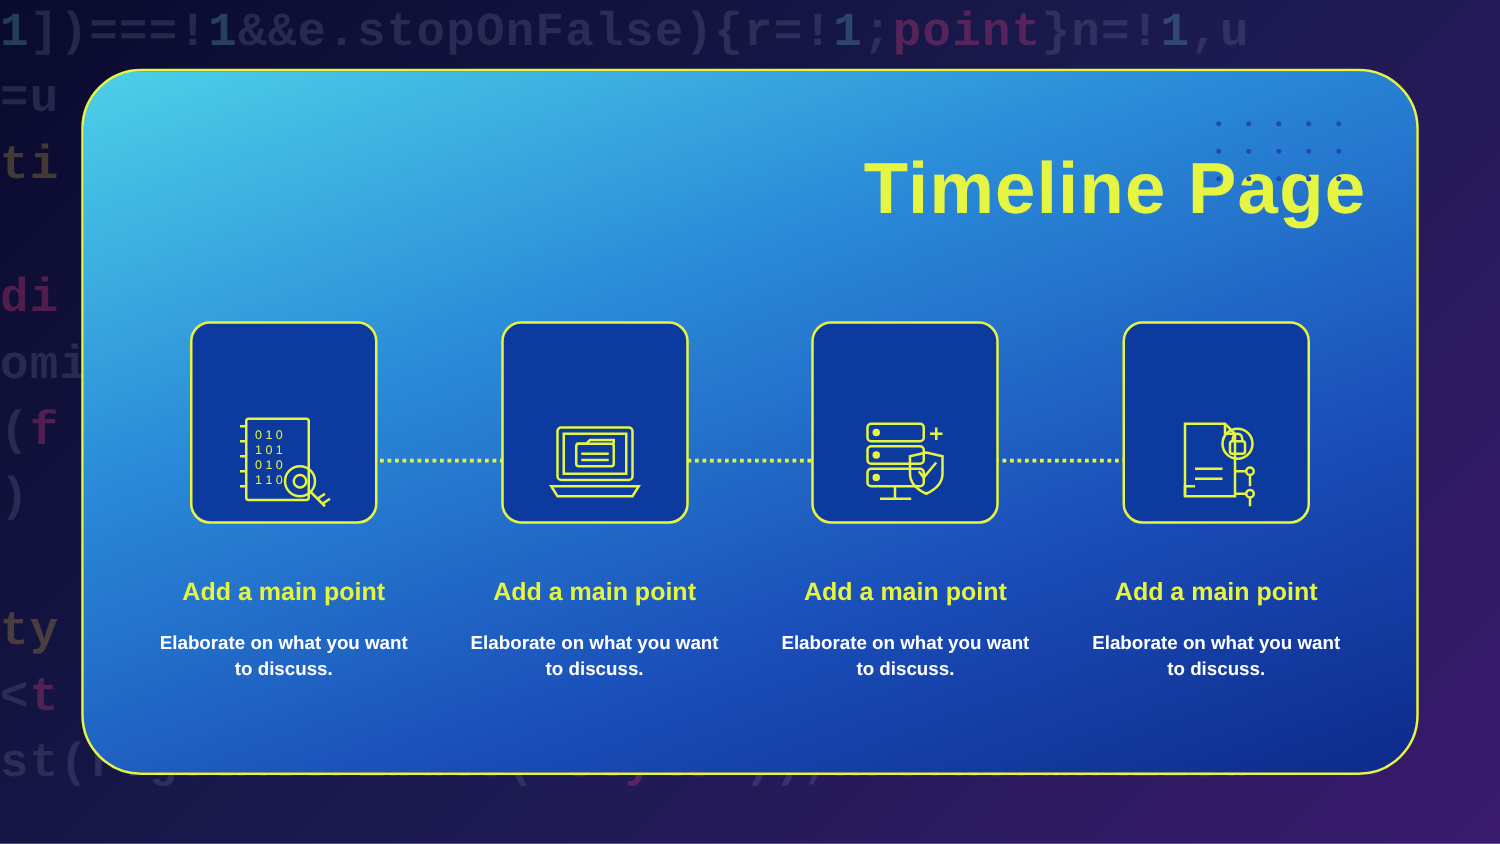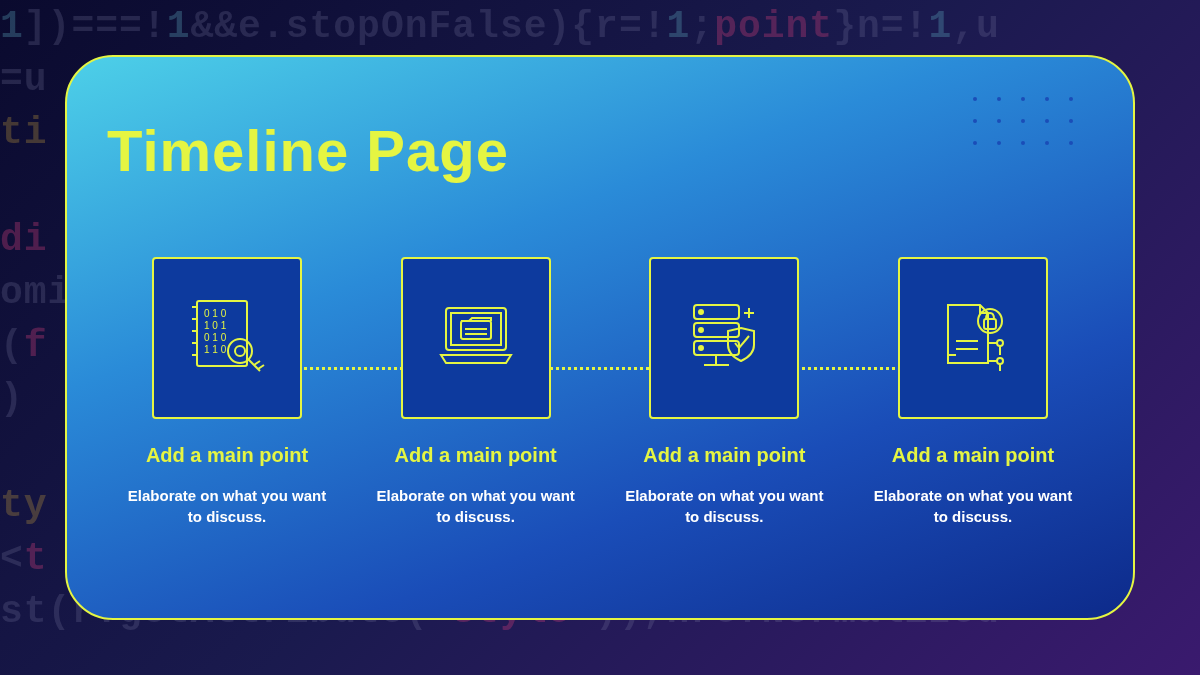--- a/index.html
+++ b/index.html
@@ -49,21 +49,21 @@
 }
 .dots span {
   width: 4px;
   height: 4px;
   background: #1a4db8;
   border-radius: 50%;
   justify-self: center;
   align-self: center;
 }
 .title {
-  text-align: left;
+  text-align: right;
   font-size: 58px;
   font-weight: 900;
   color: #e5f542;
   margin-top: 30px;
   letter-spacing: 1px;
   font-family: Arial Black, Arial, sans-serif;
 }
 .timeline {
   position: absolute;
   left: 50px;
@@ -88,31 +88,31 @@
   flex-direction: column;
   align-items: center;
   position: relative;
   z-index: 1;
 }
 .icon-box {
   width: 150px;
   height: 162px;
   background: #0d3a9e;
   border: 2px solid #e5f542;
-  border-radius: 4px;
+  border-radius: 16px;
   display: flex;
-  align-items: center;
+  align-items: flex-end;
   justify-content: center;
 }
 .icon-box svg { stroke: #e5f542; fill: none; stroke-width: 2; }
 .step-title {
   color: #e5f542;
   font-size: 20px;
   font-weight: 700;
-  margin-top: 25px;
+  margin-top: 44px;
   text-align: center;
 }
 .step-desc {
   color: #ffffff;
   font-size: 15px;
   margin-top: 18px;
   text-align: center;
   line-height: 1.4;
   max-width: 200px;
   font-weight: bold;

